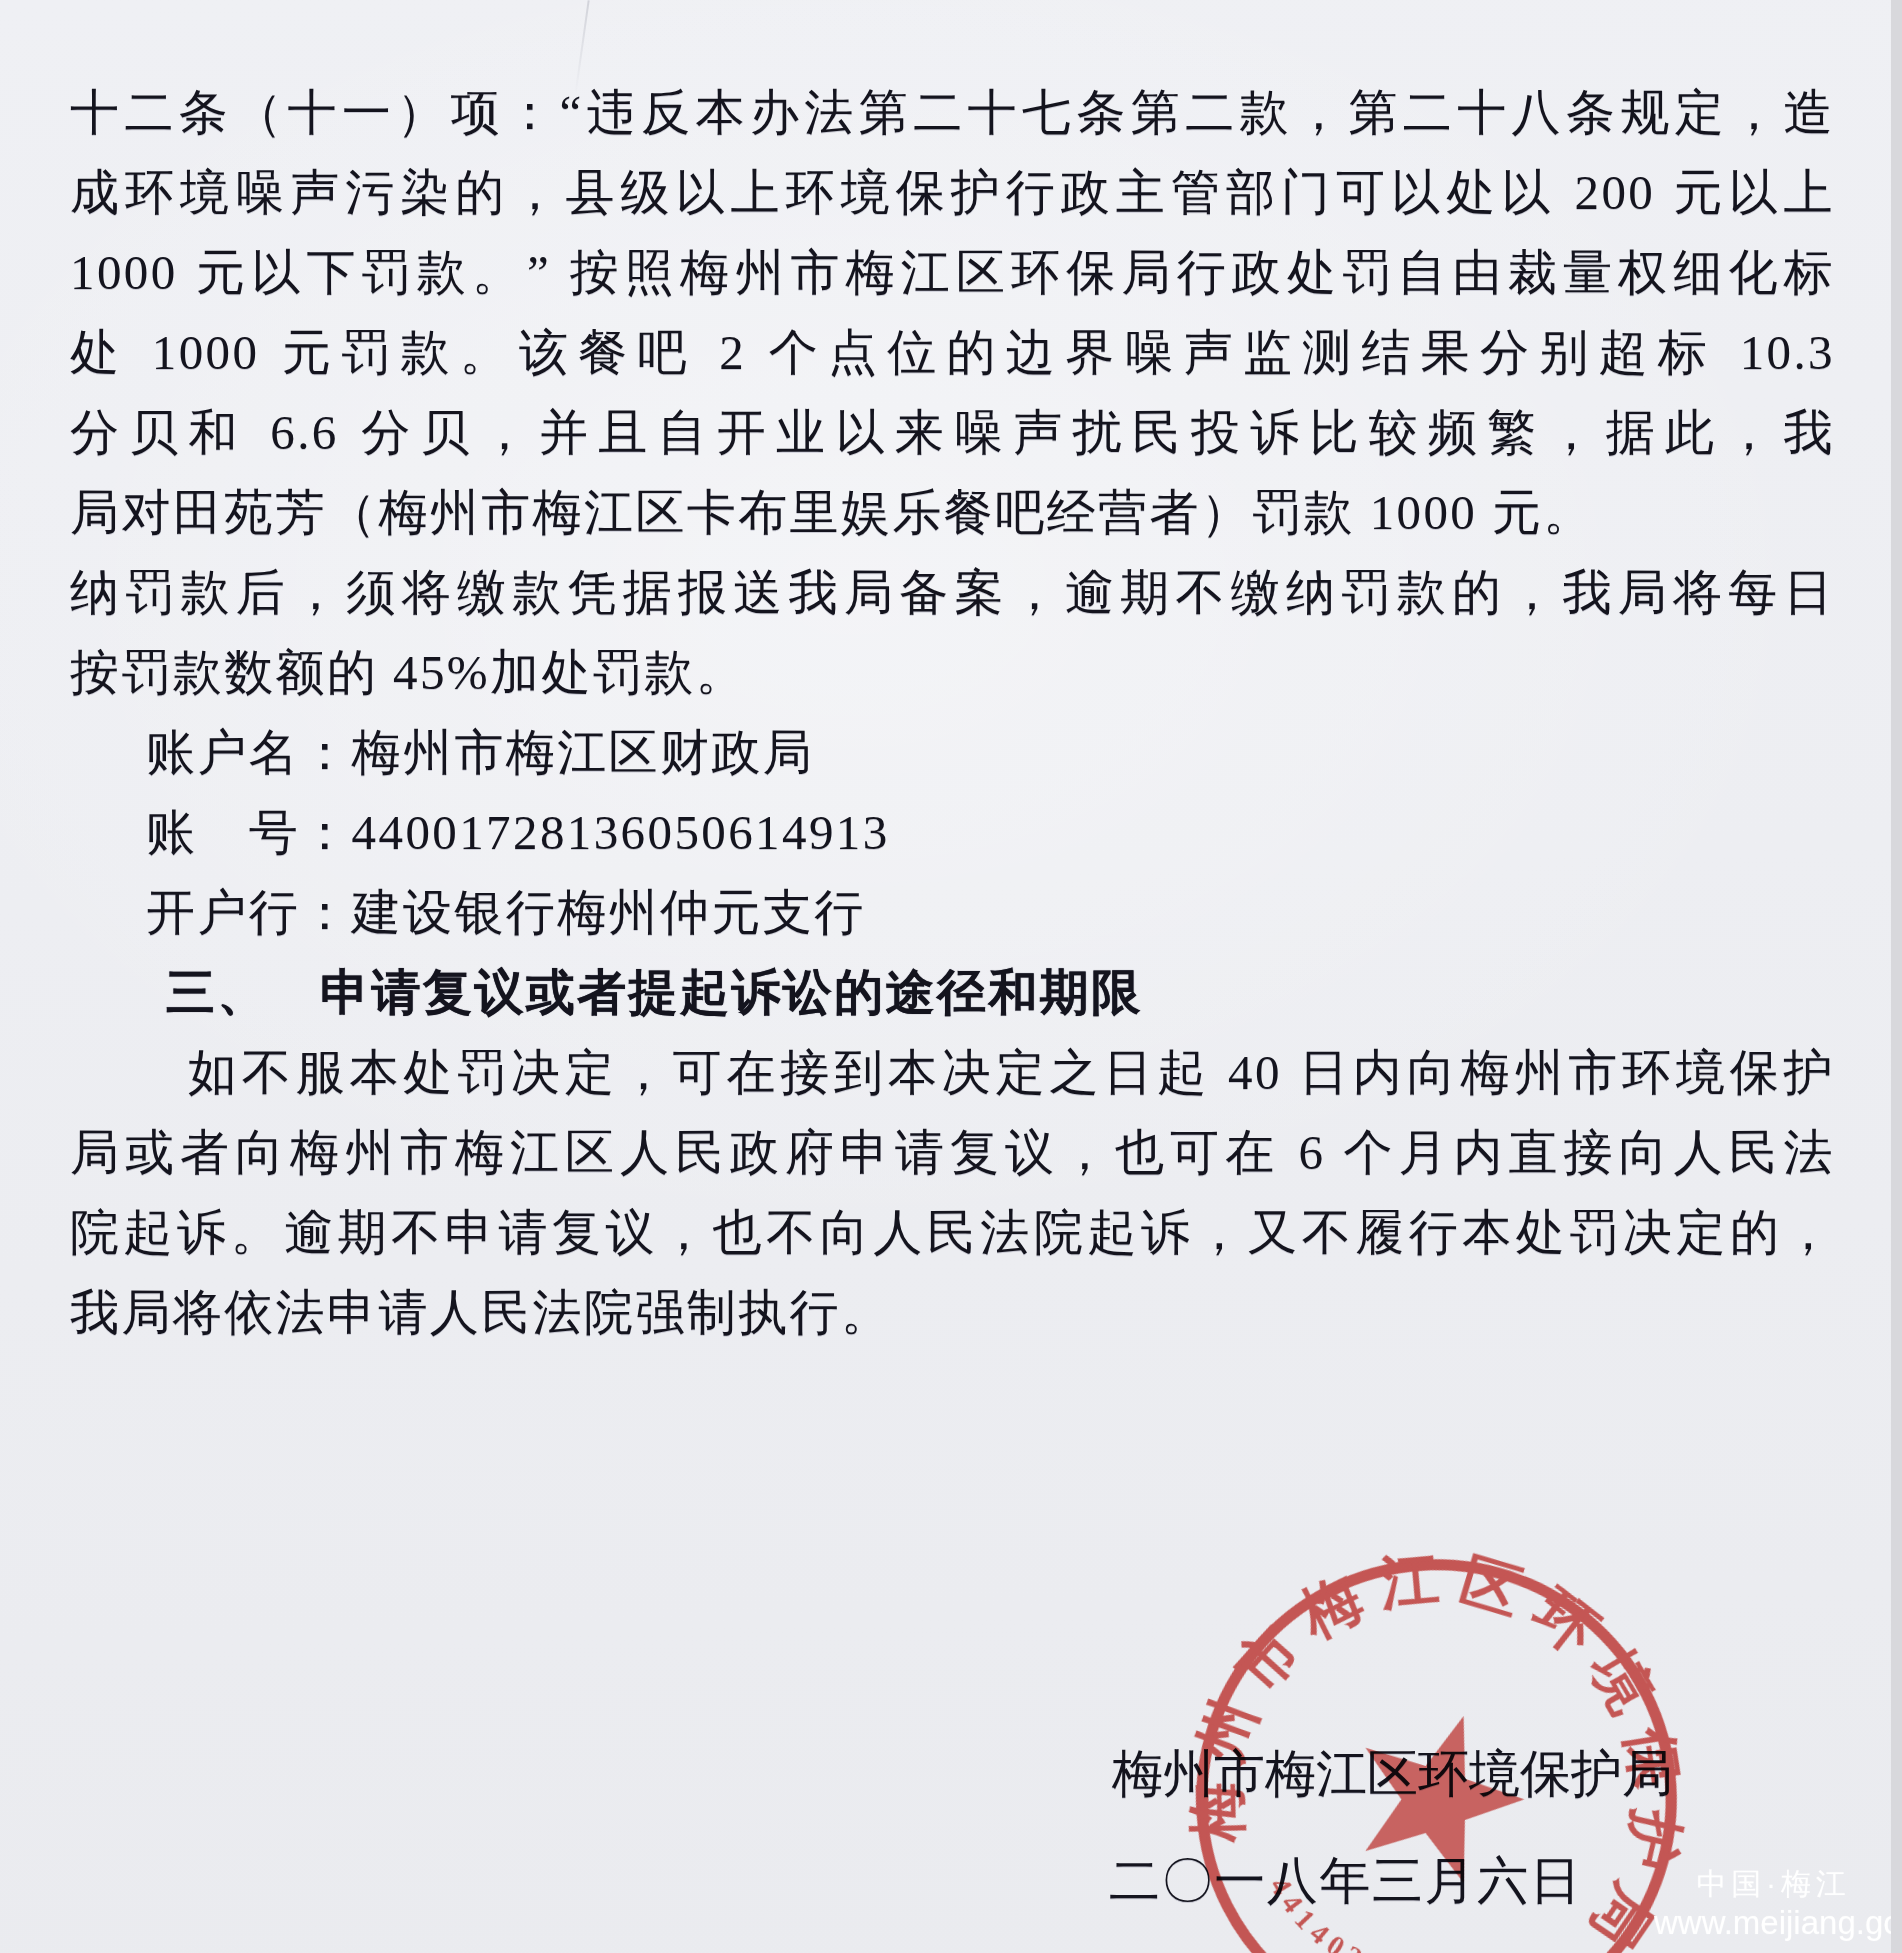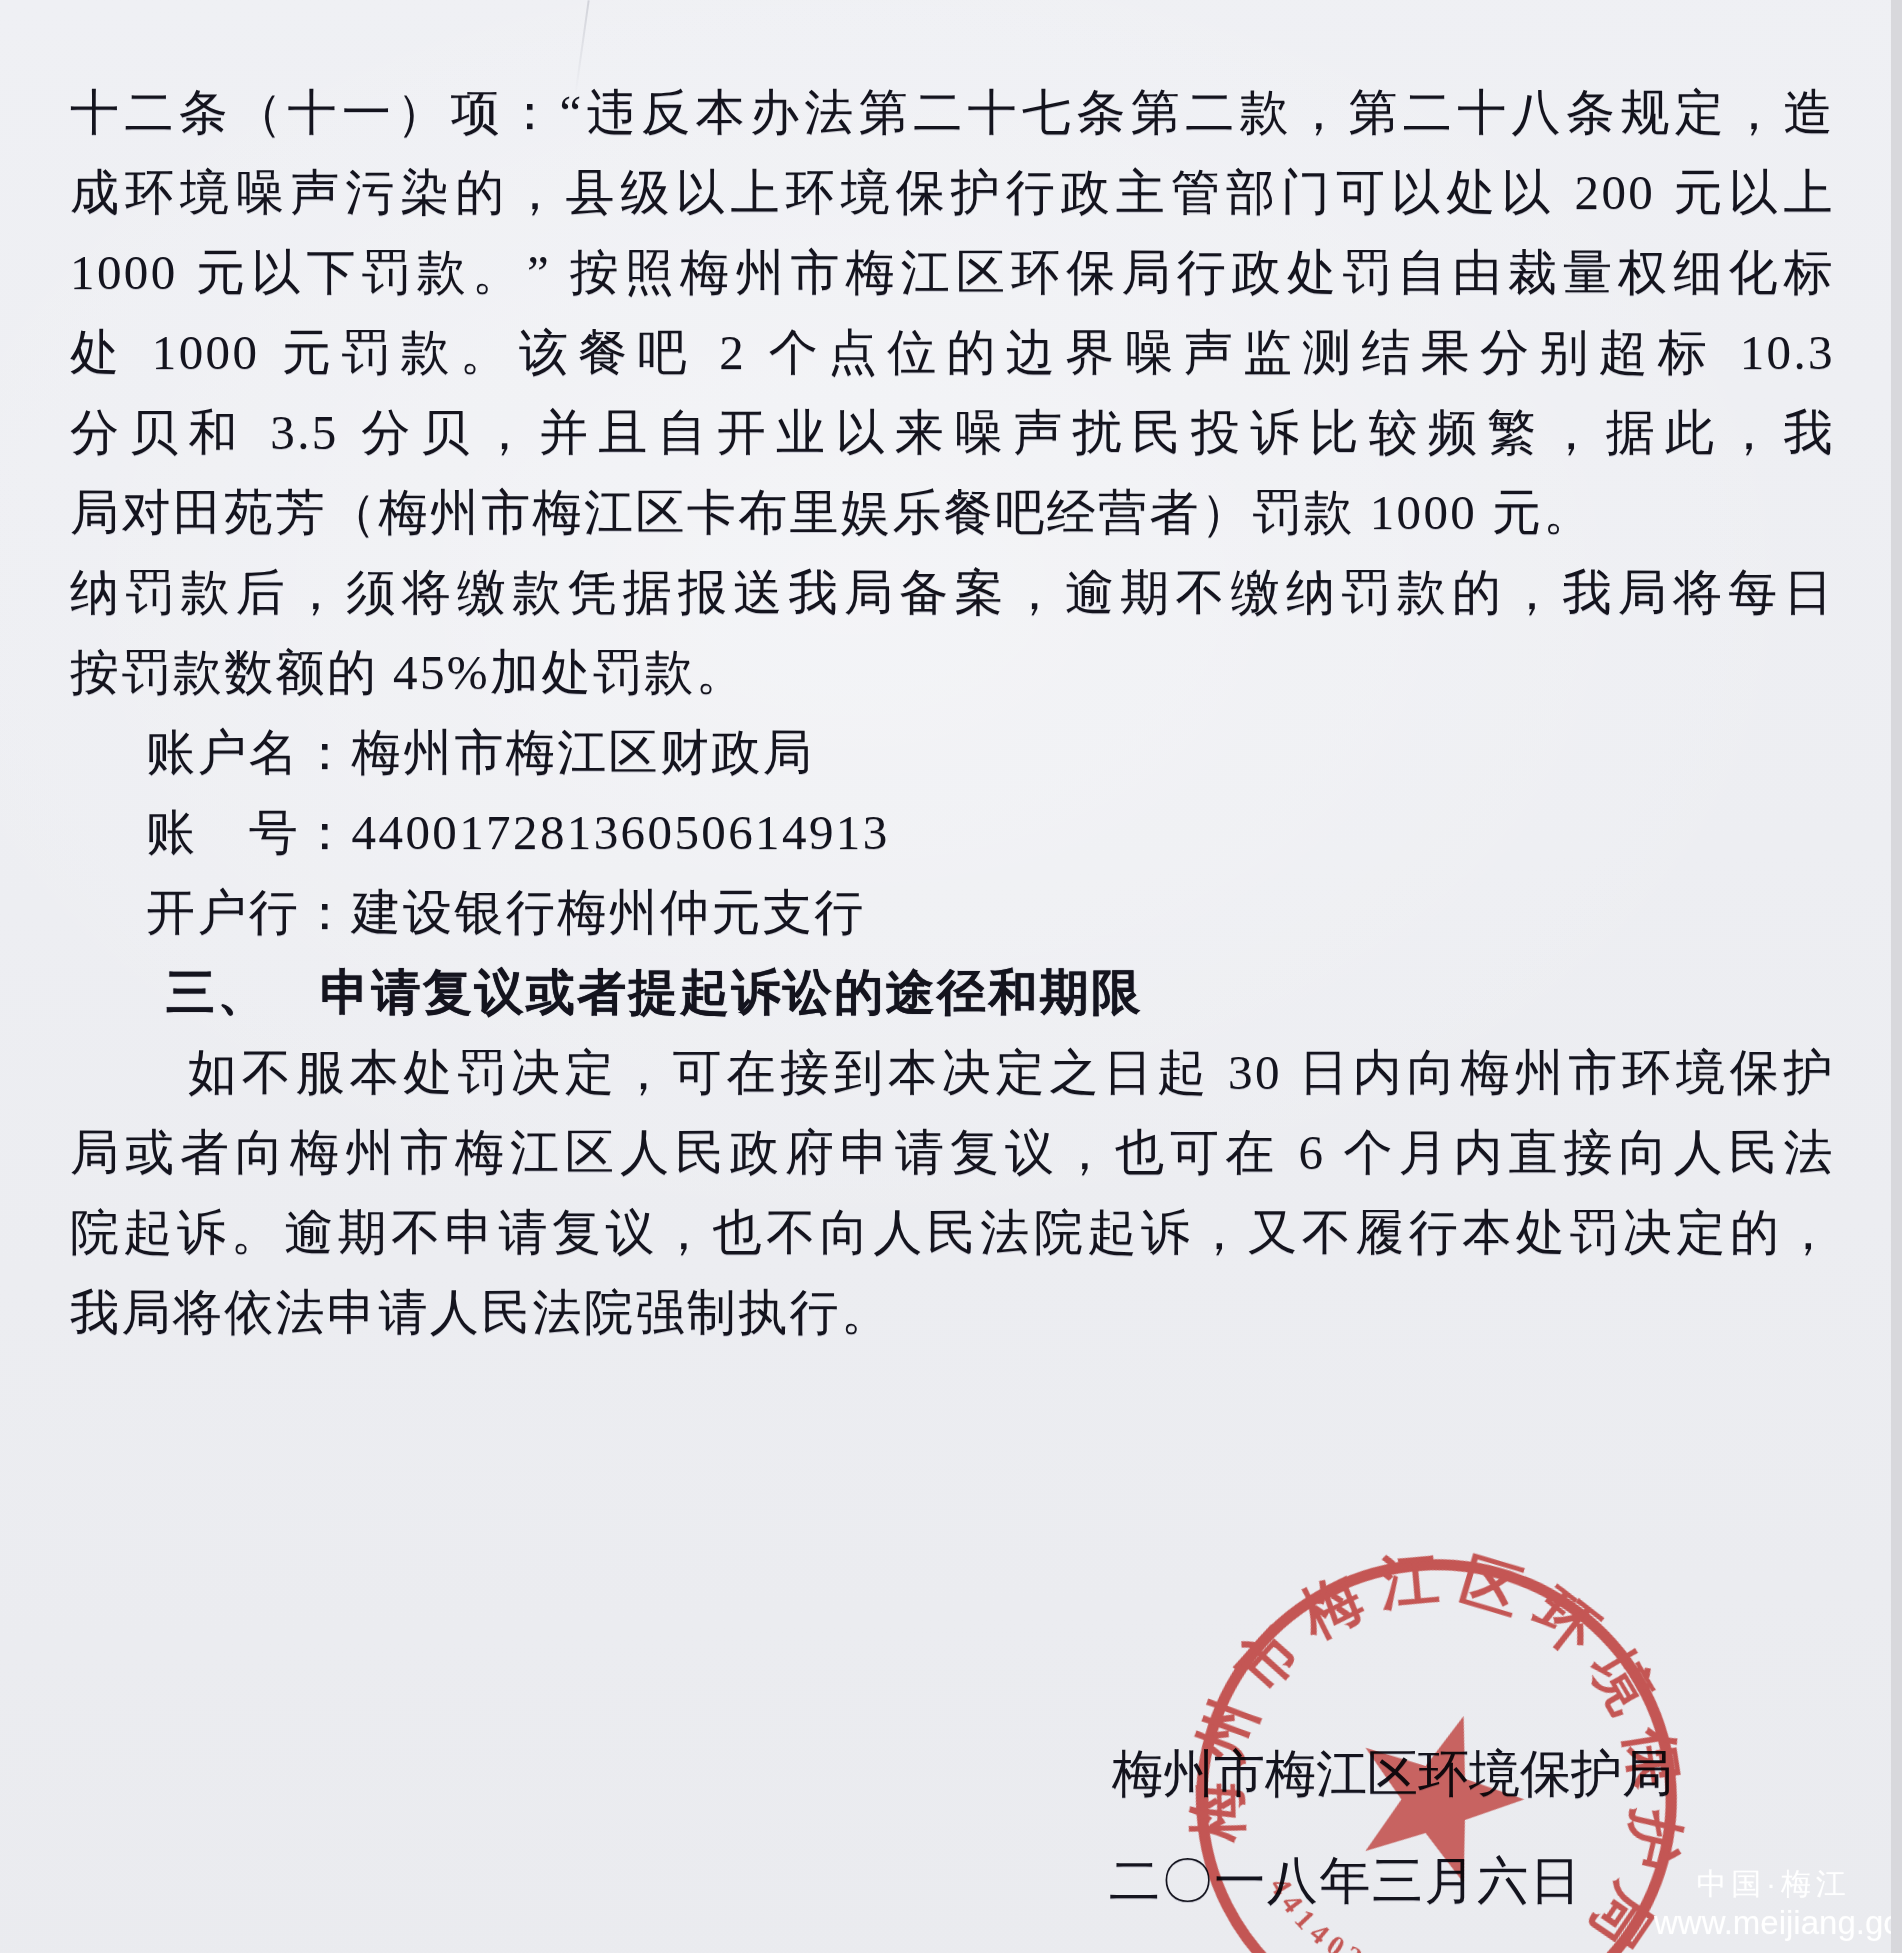--- a/index.html
+++ b/index.html
@@ -101,29 +101,29 @@
 
 <div class="page">
 
   <div class="crease"></div>
 
   <main class="body-text">
     <div class="l">十二条（十一）项：“违反本办法第二十七条第二款，第二十八条规定，造</div>
     <div class="l">成环境噪声污染的，县级以上环境保护行政主管部门可以处以 200 元以上</div>
     <div class="l">1000 元以下罚款。” 按照梅州市梅江区环保局行政处罚自由裁量权细化标</div>
     <div class="l">处 1000 元罚款。该餐吧 2 个点位的边界噪声监测结果分别超标 10.3</div>
-    <div class="l">分贝和 3.5 分贝，并且自开业以来噪声扰民投诉比较频繁，据此，我</div>
+    <div class="l">分贝和 6.6 分贝，并且自开业以来噪声扰民投诉比较频繁，据此，我</div>
     <div class="l end">局对田苑芳（梅州市梅江区卡布里娱乐餐吧经营者）罚款 1000 元。</div>
     <div class="l">纳罚款后，须将缴款凭据报送我局备案，逾期不缴纳罚款的，我局将每日</div>
     <div class="l end">按罚款数额的 45%加处罚款。</div>
     <div class="l end ind1">账户名：梅州市梅江区财政局</div>
     <div class="l end ind1">账　号：44001728136050614913</div>
     <div class="l end ind1">开户行：建设银行梅州仲元支行</div>
     <div class="l end indh bold">三、　申请复议或者提起诉讼的途径和期限</div>
-    <div class="l ind2">如不服本处罚决定，可在接到本决定之日起 30 日内向梅州市环境保护</div>
+    <div class="l ind2">如不服本处罚决定，可在接到本决定之日起 40 日内向梅州市环境保护</div>
     <div class="l">局或者向梅州市梅江区人民政府申请复议，也可在 6 个月内直接向人民法</div>
     <div class="l">院起诉。逾期不申请复议，也不向人民法院起诉，又不履行本处罚决定的，</div>
     <div class="l end">我局将依法申请人民法院强制执行。</div>
   </main>
 
   <div class="sig">
     <div class="sig-org">梅州市梅江区环境保护局</div>
     <div class="sig-date">二〇一八年三月六日</div>
   </div>
 

